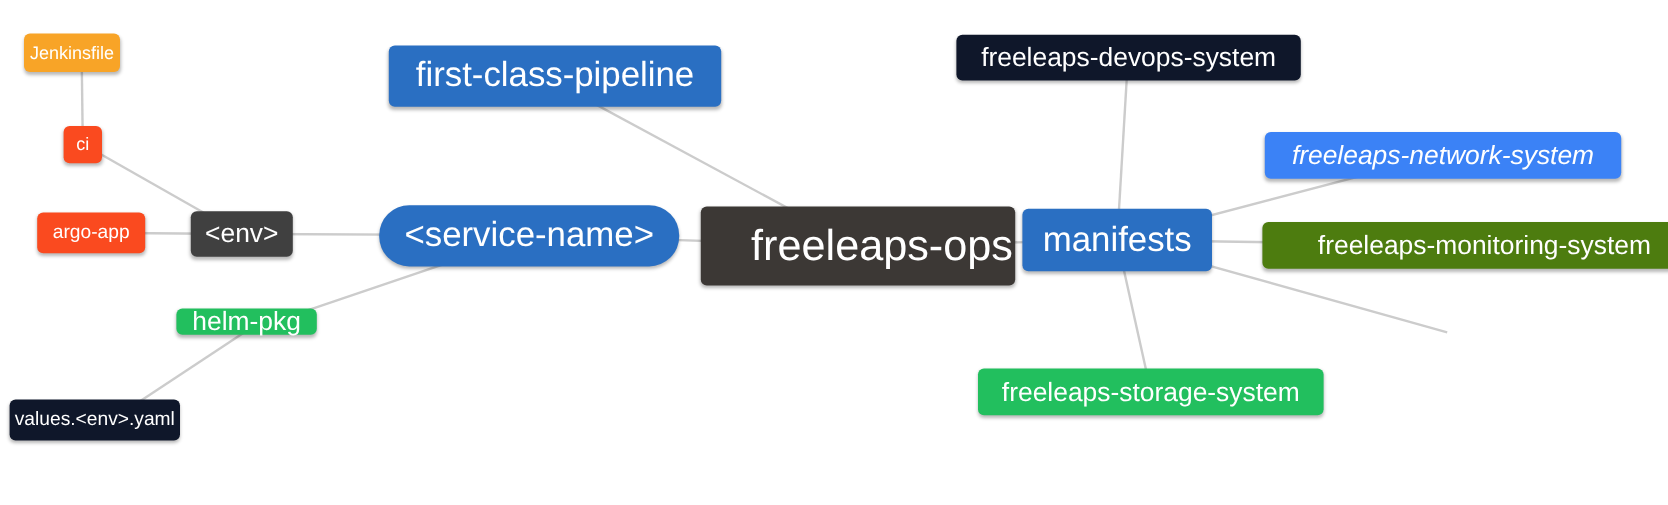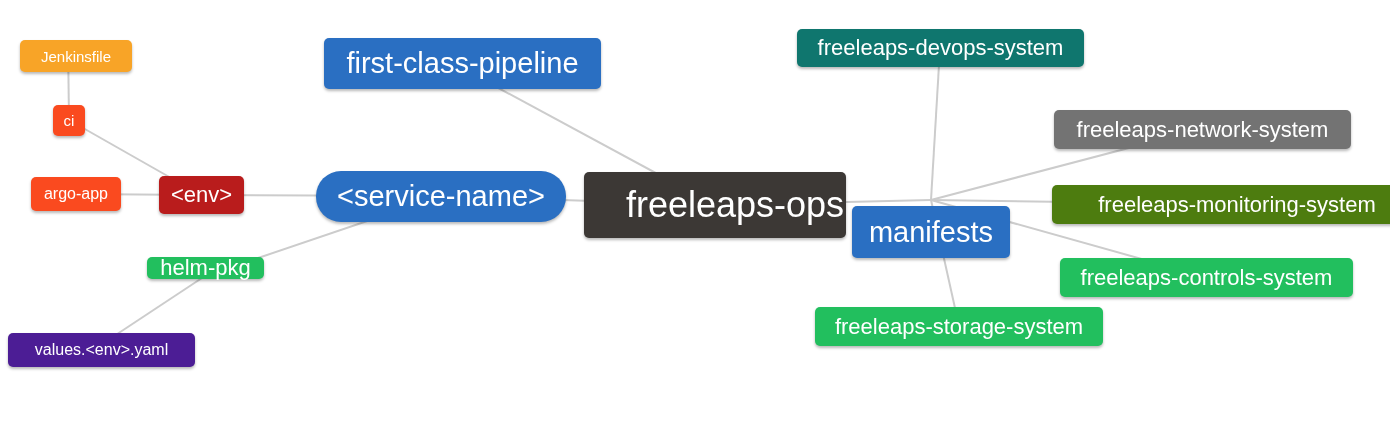--- a/index.html
+++ b/index.html
@@ -58,43 +58,42 @@
     <line class="edge" x1="441" y1="196" x2="715" y2="205"></line>
     <line class="edge" x1="452" y1="63" x2="715" y2="205"></line>
     <line class="edge" x1="715" y1="205" x2="931" y2="200"></line>
     <line class="edge" x1="931" y1="200" x2="940" y2="48"></line>
     <line class="edge" x1="931" y1="200" x2="1201" y2="129"></line>
     <line class="edge" x1="931" y1="200" x2="1212" y2="204"></line>
     <line class="edge" x1="931" y1="200" x2="1206" y2="277"></line>
     <line class="edge" x1="931" y1="200" x2="959" y2="326"></line>
   </svg>
 
-  <div class="node fs-15" style="left: 20px; top: 40px; width: 112px; height: 32px; background: rgb(248, 164, 39);">Jenkinsfile</div>
+  <div class="node fs-15" style="left: 20px; top: 28px; width: 80px; height: 32px; background: rgb(248, 164, 39);">Jenkinsfile</div>
 
   <div class="node fs-15" style="left: 53px; top: 105px; width: 32px; height: 31px; background: rgb(250, 74, 31);">ci</div>
 
   <div class="node fs-19" style="left: 31px; top: 177px; width: 90px; height: 34px; background: rgb(250, 74, 31);">argo-app</div>
 
-  <div class="node fs-22" style="left: 159px; top: 176px; width: 85px; height: 38px; background: #b91c1c;">&lt;env&gt;</div>
+  <div class="node fs-22" style="left: 159px; top: 176px; width: 85px; height: 38px; background: #404040;">&lt;env&gt;</div>
 
   <div class="node fs-22" style="left: 147px; top: 257px; width: 117px; height: 22px; background: rgb(34, 191, 94);">helm-pkg</div>
 
-  <div class="node fs-19" style="left: 8px; top: 333px; width: 187px; height: 34px; background: #4c1d95;">values.&lt;env&gt;.yaml</div>
+  <div class="node fs-19" style="left: 8px; top: 333px; width: 142px; height: 34px; background: #0f172a;">values.&lt;env&gt;.yaml</div>
 
   <div class="node fs-29" style="left: 314px; top: 38px; width: 277px; height: 51px; background: rgb(42, 111, 194); margin-left: 10px;">first-class-pipeline</div>
 
   <div class="node fs-29" style="left: 316px; top: 171px; width: 250px; height: 51px; background: rgb(42, 111, 194); border-radius: 25px;">&lt;service-name&gt;</div>
 
   <div class="node fs-36" style="left: 584px; top: 172px; width: 262px; height: 66px; background: rgb(60, 56, 53); padding-left: 40px;">freeleaps-ops</div>
 
-  <div class="node fs-29" style="left: 852px; top: 174px; width: 158px; height: 52px; background: rgb(42, 111, 194); margin-top: 32px;">manifests</div>
+  <div class="node fs-29" style="left: 852px; top: 174px; width: 158px; height: 52px; background: rgb(42, 111, 194);">manifests</div>
 
-  <div class="node fs-22" style="left: 797px; top: 29px; width: 287px; height: 38px; background: #0f766e;">freeleaps-devops-system</div>
+  <div class="node fs-22" style="left: 797px; top: 29px; width: 287px; height: 38px; background: #0f172a;">freeleaps-devops-system</div>
 
-  <div class="node fs-22" style="left: 1054px; top: 110px; width: 297px; height: 39px; background: #737373;">freeleaps-network-system</div>
+  <div class="node fs-22" style="left: 1054px; top: 110px; width: 297px; height: 39px; background: #3b82f6; font-style: italic;">freeleaps-network-system</div>
 
   <div class="node fs-22" style="left: 1052px; top: 185px; width: 370px; height: 39px; background: #4d7c0f;">freeleaps-monitoring-system</div>
 
-  <div class="node fs-22" style="left: 1060px; top: 258px; width: 293px; height: 39px; background: rgb(34, 191, 94);">freeleaps-controls-system</div>
 
   <div class="node fs-22" style="left: 815px; top: 307px; width: 288px; height: 39px; background: rgb(34, 191, 94);">freeleaps-storage-system</div>
 
 </div>
 
 </body></html>

